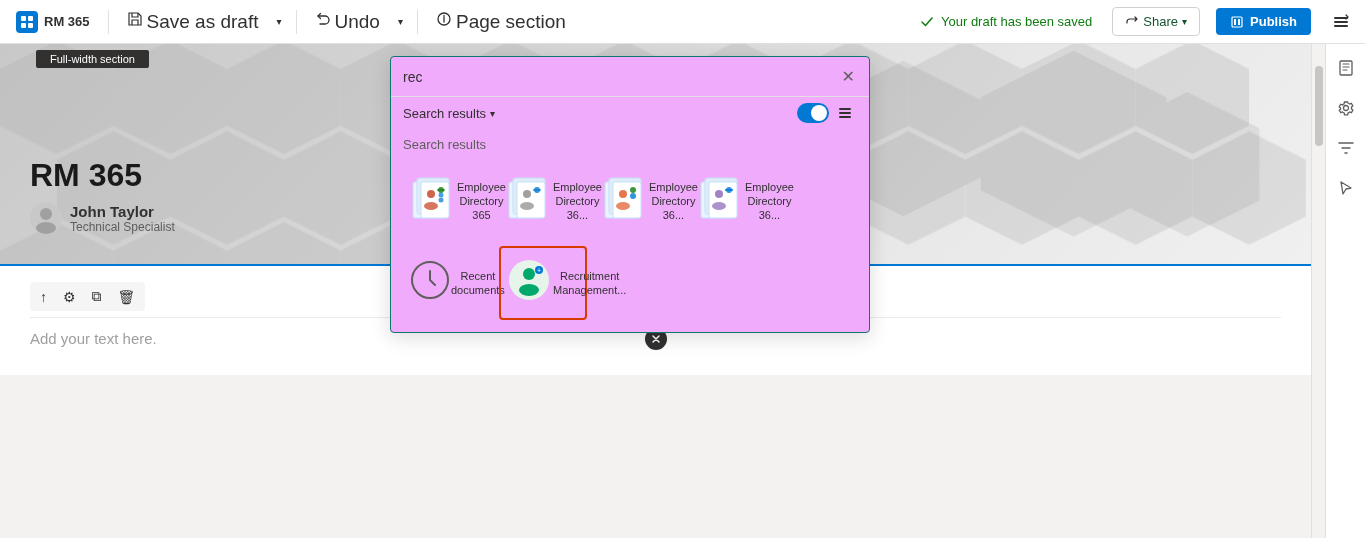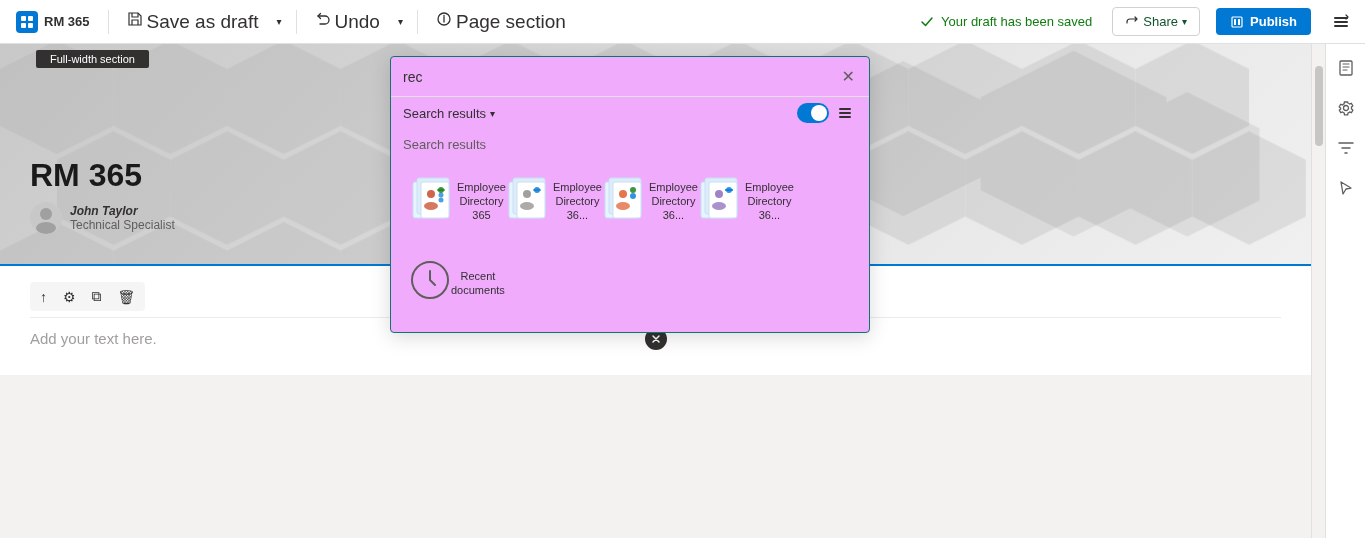--- a/index.html
+++ b/index.html
@@ -41,21 +41,21 @@
       width: 100%; height: 220px; background: linear-gradient(135deg, #c8c8c8 0%, #d8d8d8 40%, #e8e8e8 70%, #f0f0f0 100%);
       position: relative; overflow: hidden;
     }
     .hero-title-area {
       position: absolute; bottom: 30px; left: 30px;
     }
     .hero-title { font-size: 32px; font-weight: 700; color: #1a1a1a; }
     .hero-user { display: flex; align-items: center; gap: 8px; margin-top: 8px; }
     .hero-avatar { width: 32px; height: 32px; border-radius: 50%; background: #ccc; overflow: hidden; display: flex; align-items: center; justify-content: center; }
     .hero-user-info { }
-    .hero-user-name { font-size: 12px; font-weight: 600; color: #323130; font-style: italic; }
+    .hero-user-name { font-size: 15px; font-weight: 600; color: #323130; }
     .hero-user-title { font-size: 12px; color: #605e5c; text-align: center; }
 
     
     .text-section {
       background: #fff; padding: 16px 30px; border-top: 2px solid #0078d4; position: relative;
     }
     .text-section-toolbar {
       display: flex; align-items: center; gap: 8px; margin-bottom: 6px;
       background: rgba(0,0,0,0.04); padding: 4px 6px; border-radius: 4px; width: fit-content;
     }
@@ -404,16 +404,31 @@
         <div class="search-result-item">
           <div class="search-result-icon">
             <svg width="42" height="42" viewBox="0 0 42 42" xmlns="http://www.w3.org/2000/svg">
               <circle cx="21" cy="21" r="18" stroke="#605e5c" stroke-width="2" fill="none"></circle>
               <path d="M21 12v9l5 5" stroke="#605e5c" stroke-width="2" stroke-linecap="round" stroke-linejoin="round" fill="none"></path>
             </svg>
           </div>
           <span class="search-result-label">Recent<br>documents</span>
         </div>
 
+        <div class="search-result-item selected">
+          <div class="search-result-icon">
+            <svg width="48" height="48" viewBox="0 0 48 48" xmlns="http://www.w3.org/2000/svg">
+
+              <circle cx="24" cy="24" r="20" fill="#e6f4ea"></circle>
+
+              <circle cx="24" cy="18" r="6" fill="#00a86b"></circle>
+              <ellipse cx="24" cy="34" rx="10" ry="6" fill="#00a86b"></ellipse>
+
+              <circle cx="34" cy="14" r="4" fill="#0078d4"></circle>
+              <text x="34" y="17" text-anchor="middle" font-size="7" fill="#fff">+</text>
+            </svg>
+          </div>
+          <span class="search-result-label">Recruitment<br>Management...</span>
+        </div>
       </div>
     </div>
   </div>
 </div>
 
 </body></html>

